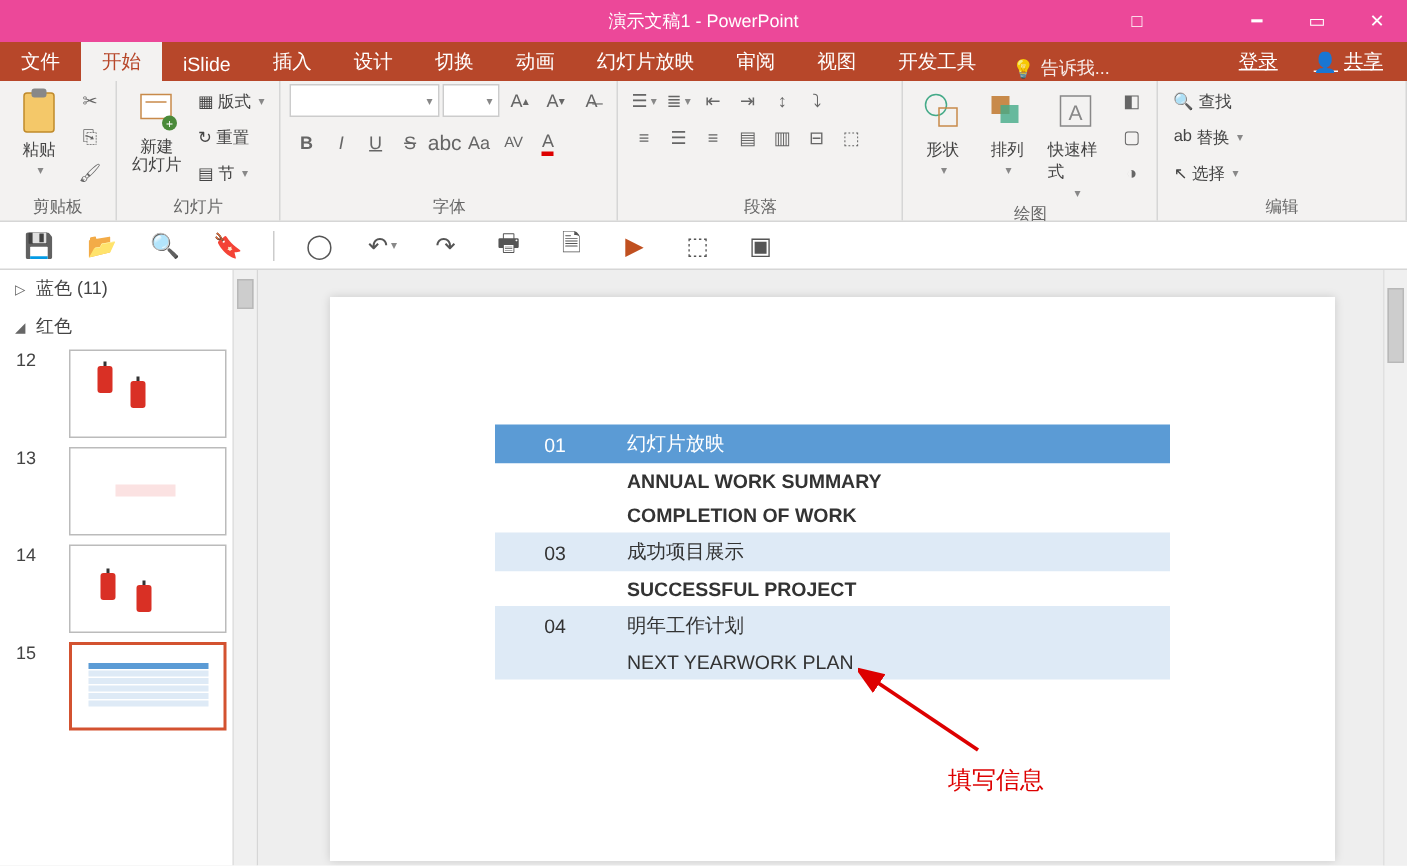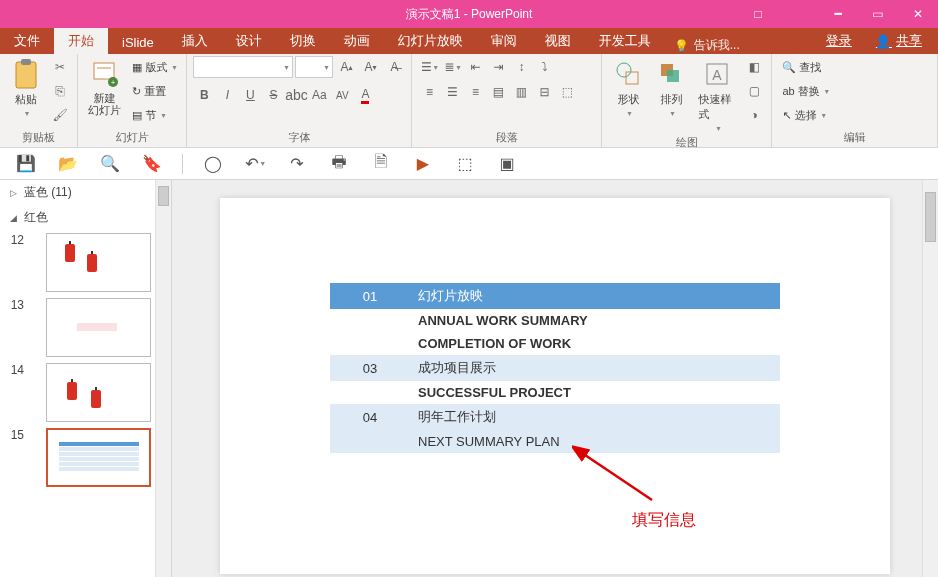--- a/index.html
+++ b/index.html
@@ -414,21 +414,21 @@
             <tr class="norm">
               <td class="num"></td>
               <td>SUCCESSFUL PROJECT</td>
             </tr>
             <tr class="alt">
               <td class="num">04</td>
               <td>明年工作计划</td>
             </tr>
             <tr class="alt">
               <td class="num"></td>
-              <td>NEXT SUMMARY PLAN</td>
+              <td>NEXT YEARWORK PLAN</td>
             </tr>
           </tbody>
       </table>
     </div>
 
     <svg class="annotation-arrow" style="left:400px; top:265px;" width="90" height="60">
       <defs>
           <marker id="ah" markerWidth="10" markerHeight="10" refX="2" refY="3" orient="auto">
             <path d="M0,0 L0,6 L8,3 z" fill="#d00"></path>
           </marker>

